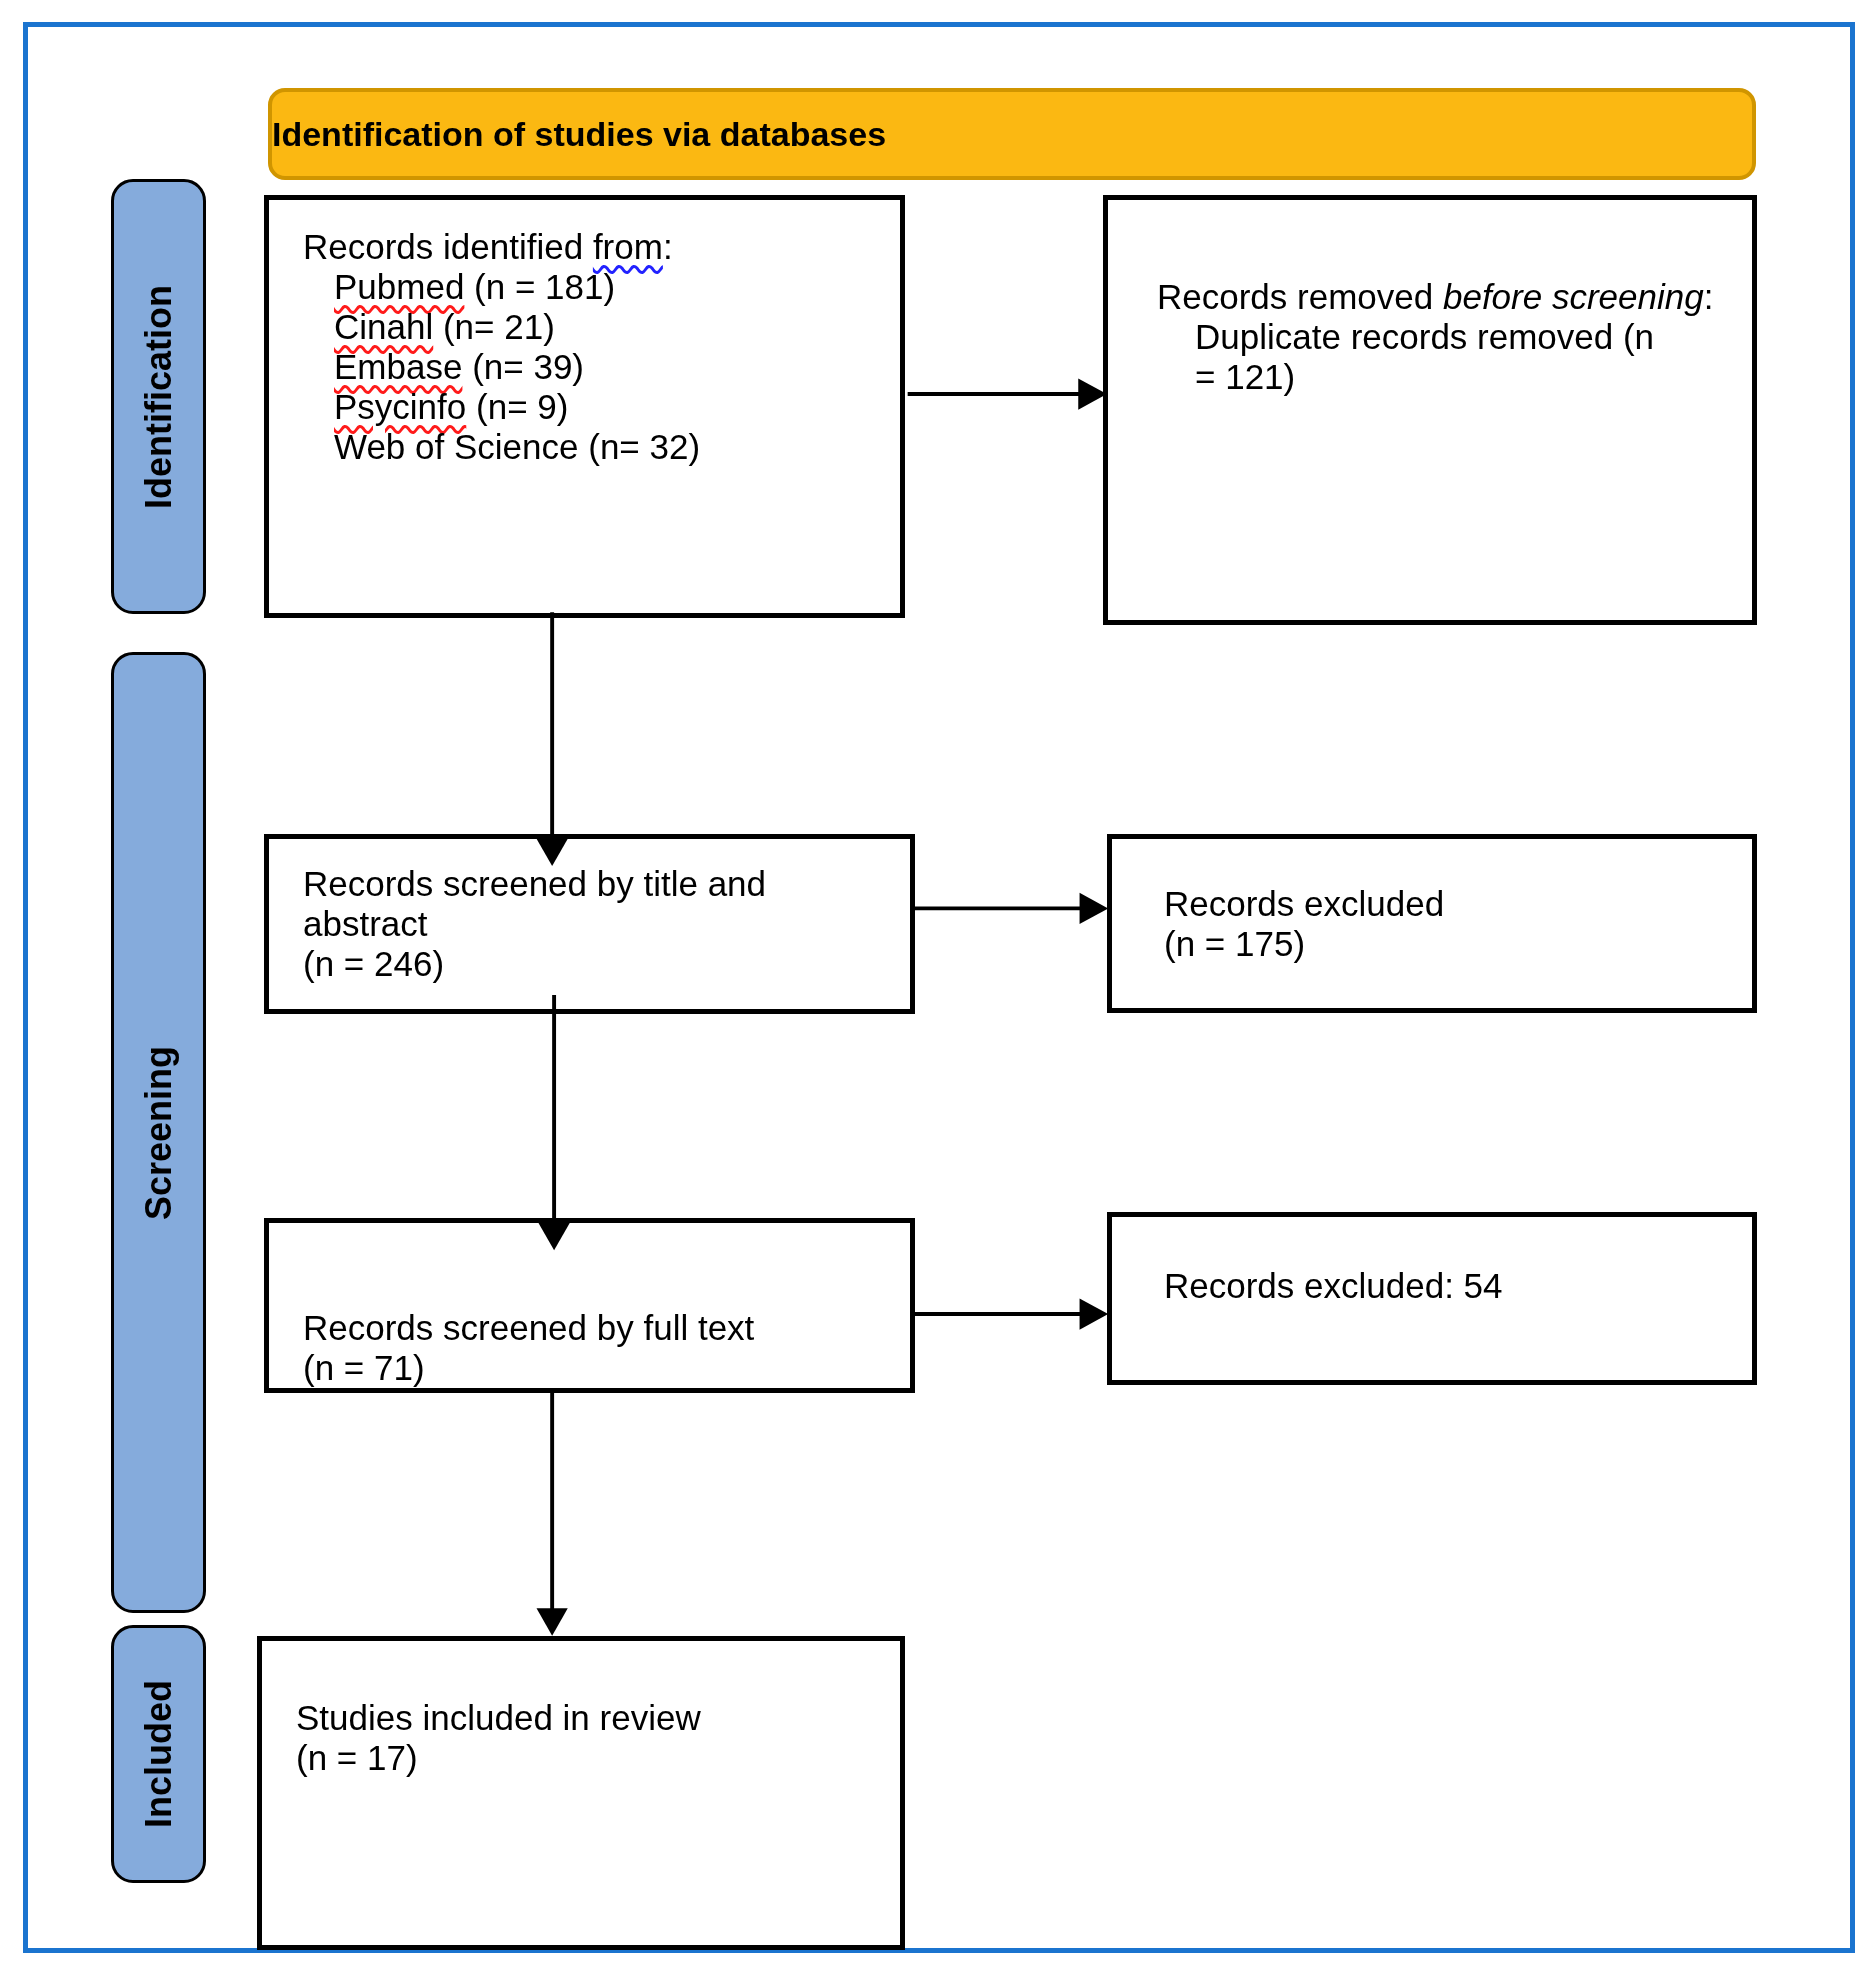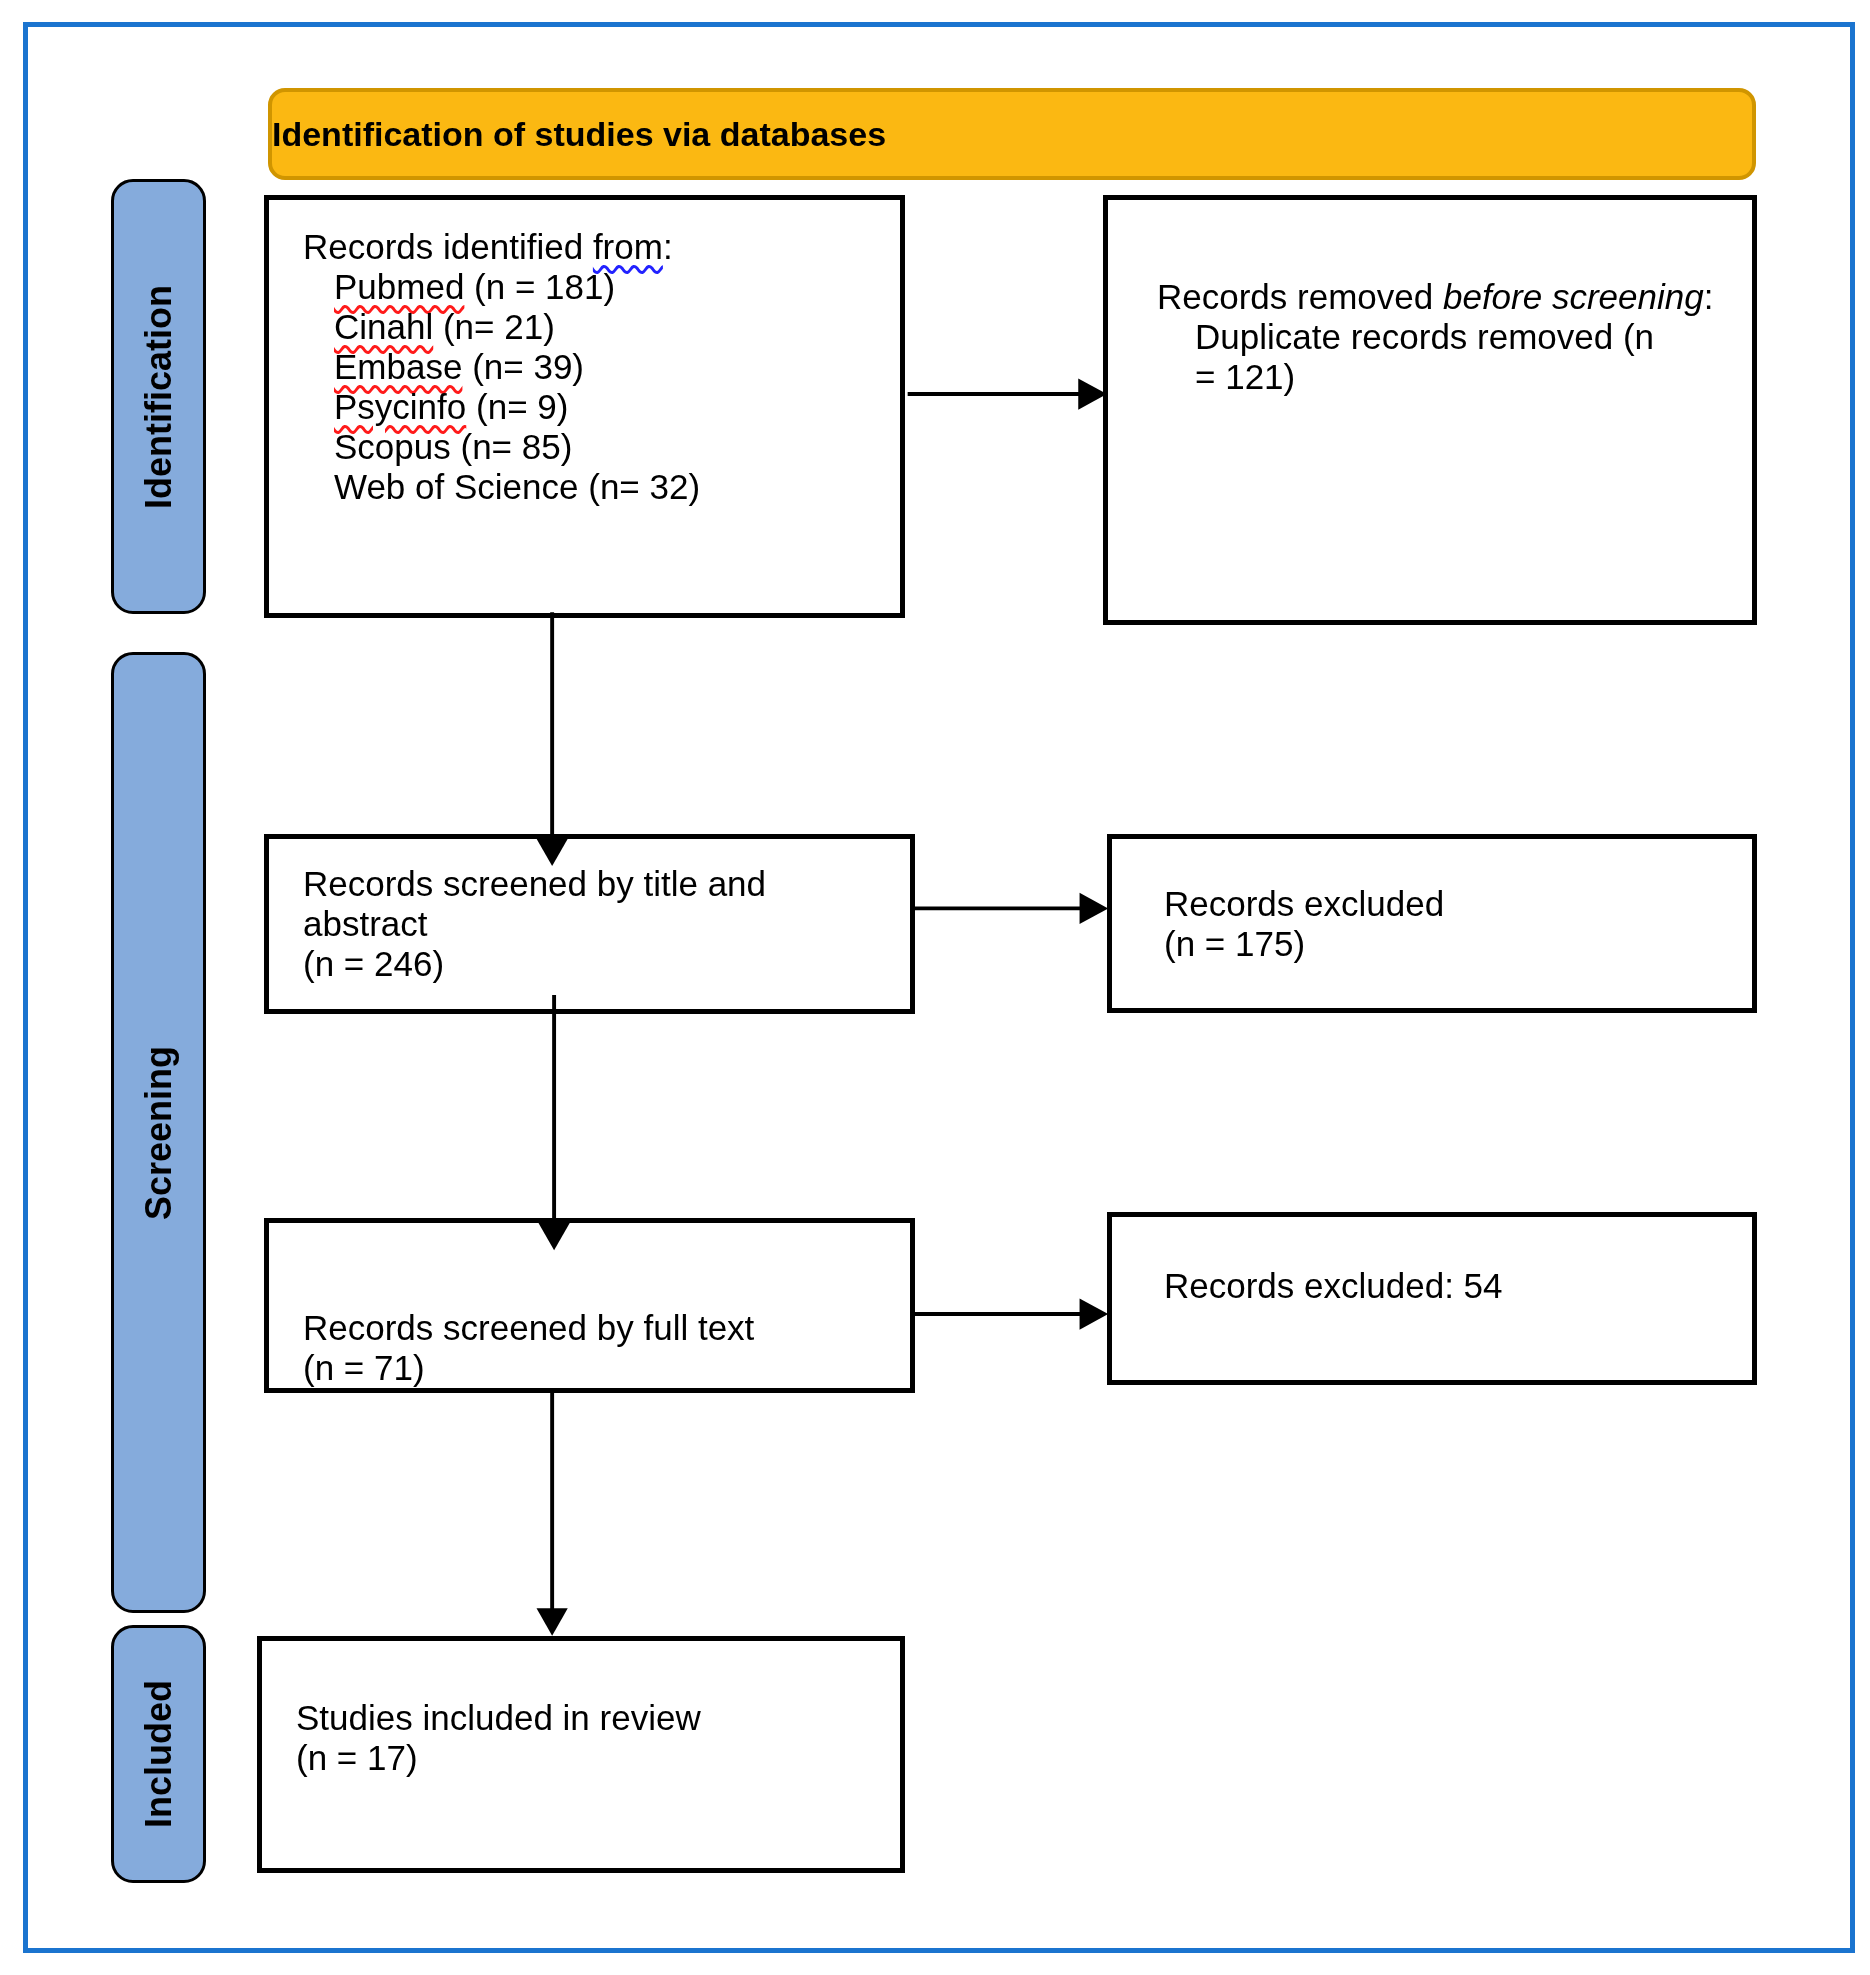--- a/index.html
+++ b/index.html
@@ -59,21 +59,21 @@
   .box-identified { left: 264px; top: 195px; width: 641px; height: 423px; padding: 27px 13px 0 34px; }
   .box-removed    { left: 1103px; top: 195px; width: 654px; height: 430px; padding: 77px 26px 0 49px; }
   .box-screened-ta { left: 264px; top: 834px; width: 651px; height: 180px;
                      display: flex; flex-direction: column; justify-content: center; padding-left: 34px; }
   .box-excluded-ta { left: 1107px; top: 834px; width: 650px; height: 179px;
                      display: flex; flex-direction: column; justify-content: center; padding-left: 52px; }
   .box-screened-ft { left: 264px; top: 1218px; width: 651px; height: 175px;
                      display: flex; flex-direction: column; justify-content: flex-end; padding-left: 34px; }
   .box-excluded-ft { left: 1107px; top: 1212px; width: 650px; height: 173px;
                      display: flex; flex-direction: column; justify-content: center; padding-left: 52px; padding-bottom: 26px; }
-  .box-included   { left: 257px; top: 1636px; width: 648px; height: 237px; padding: 57px 13px 0 34px; }
+  .box-included   { left: 257px; top: 1636px; width: 648px; height: 314px; padding: 57px 13px 0 34px; }
 
   .indent { margin-left: 31px; }
   .indent2 { margin-left: 38px; }
   .wavy-red {
     text-decoration-line: underline;
     text-decoration-style: wavy;
     text-decoration-color: var(--spellcheck-red, #FF1A1A);
     text-decoration-thickness: 3.3px;
     text-underline-offset: 5.9px;
   }
@@ -116,23 +116,20 @@
       <span class="wavy-red">Pubmed</span><span> (n = 181)</span>
     </div>
     <div class="indent">
       <span class="wavy-red">Cinahl</span><span> (n= 21)</span>
     </div>
     <div class="indent">
       <span class="wavy-red">Embase</span><span> (n= 39)</span>
     </div>
     <div class="indent">
       <span class="wavy-red">Psycinfo</span><span> (n= 9)</span>
-    </div>
-    <div class="indent">
-      <span>Scopus</span><span> (n= 85)</span>
     </div>
     <div class="indent">
       <span>Web of Science</span><span> (n= 32)</span>
     </div>
   </div>
 
   <div class="fbox box-removed">
     <div>
       <span>Records removed </span><span class="em">before screening</span><span>:</span>
     </div>

